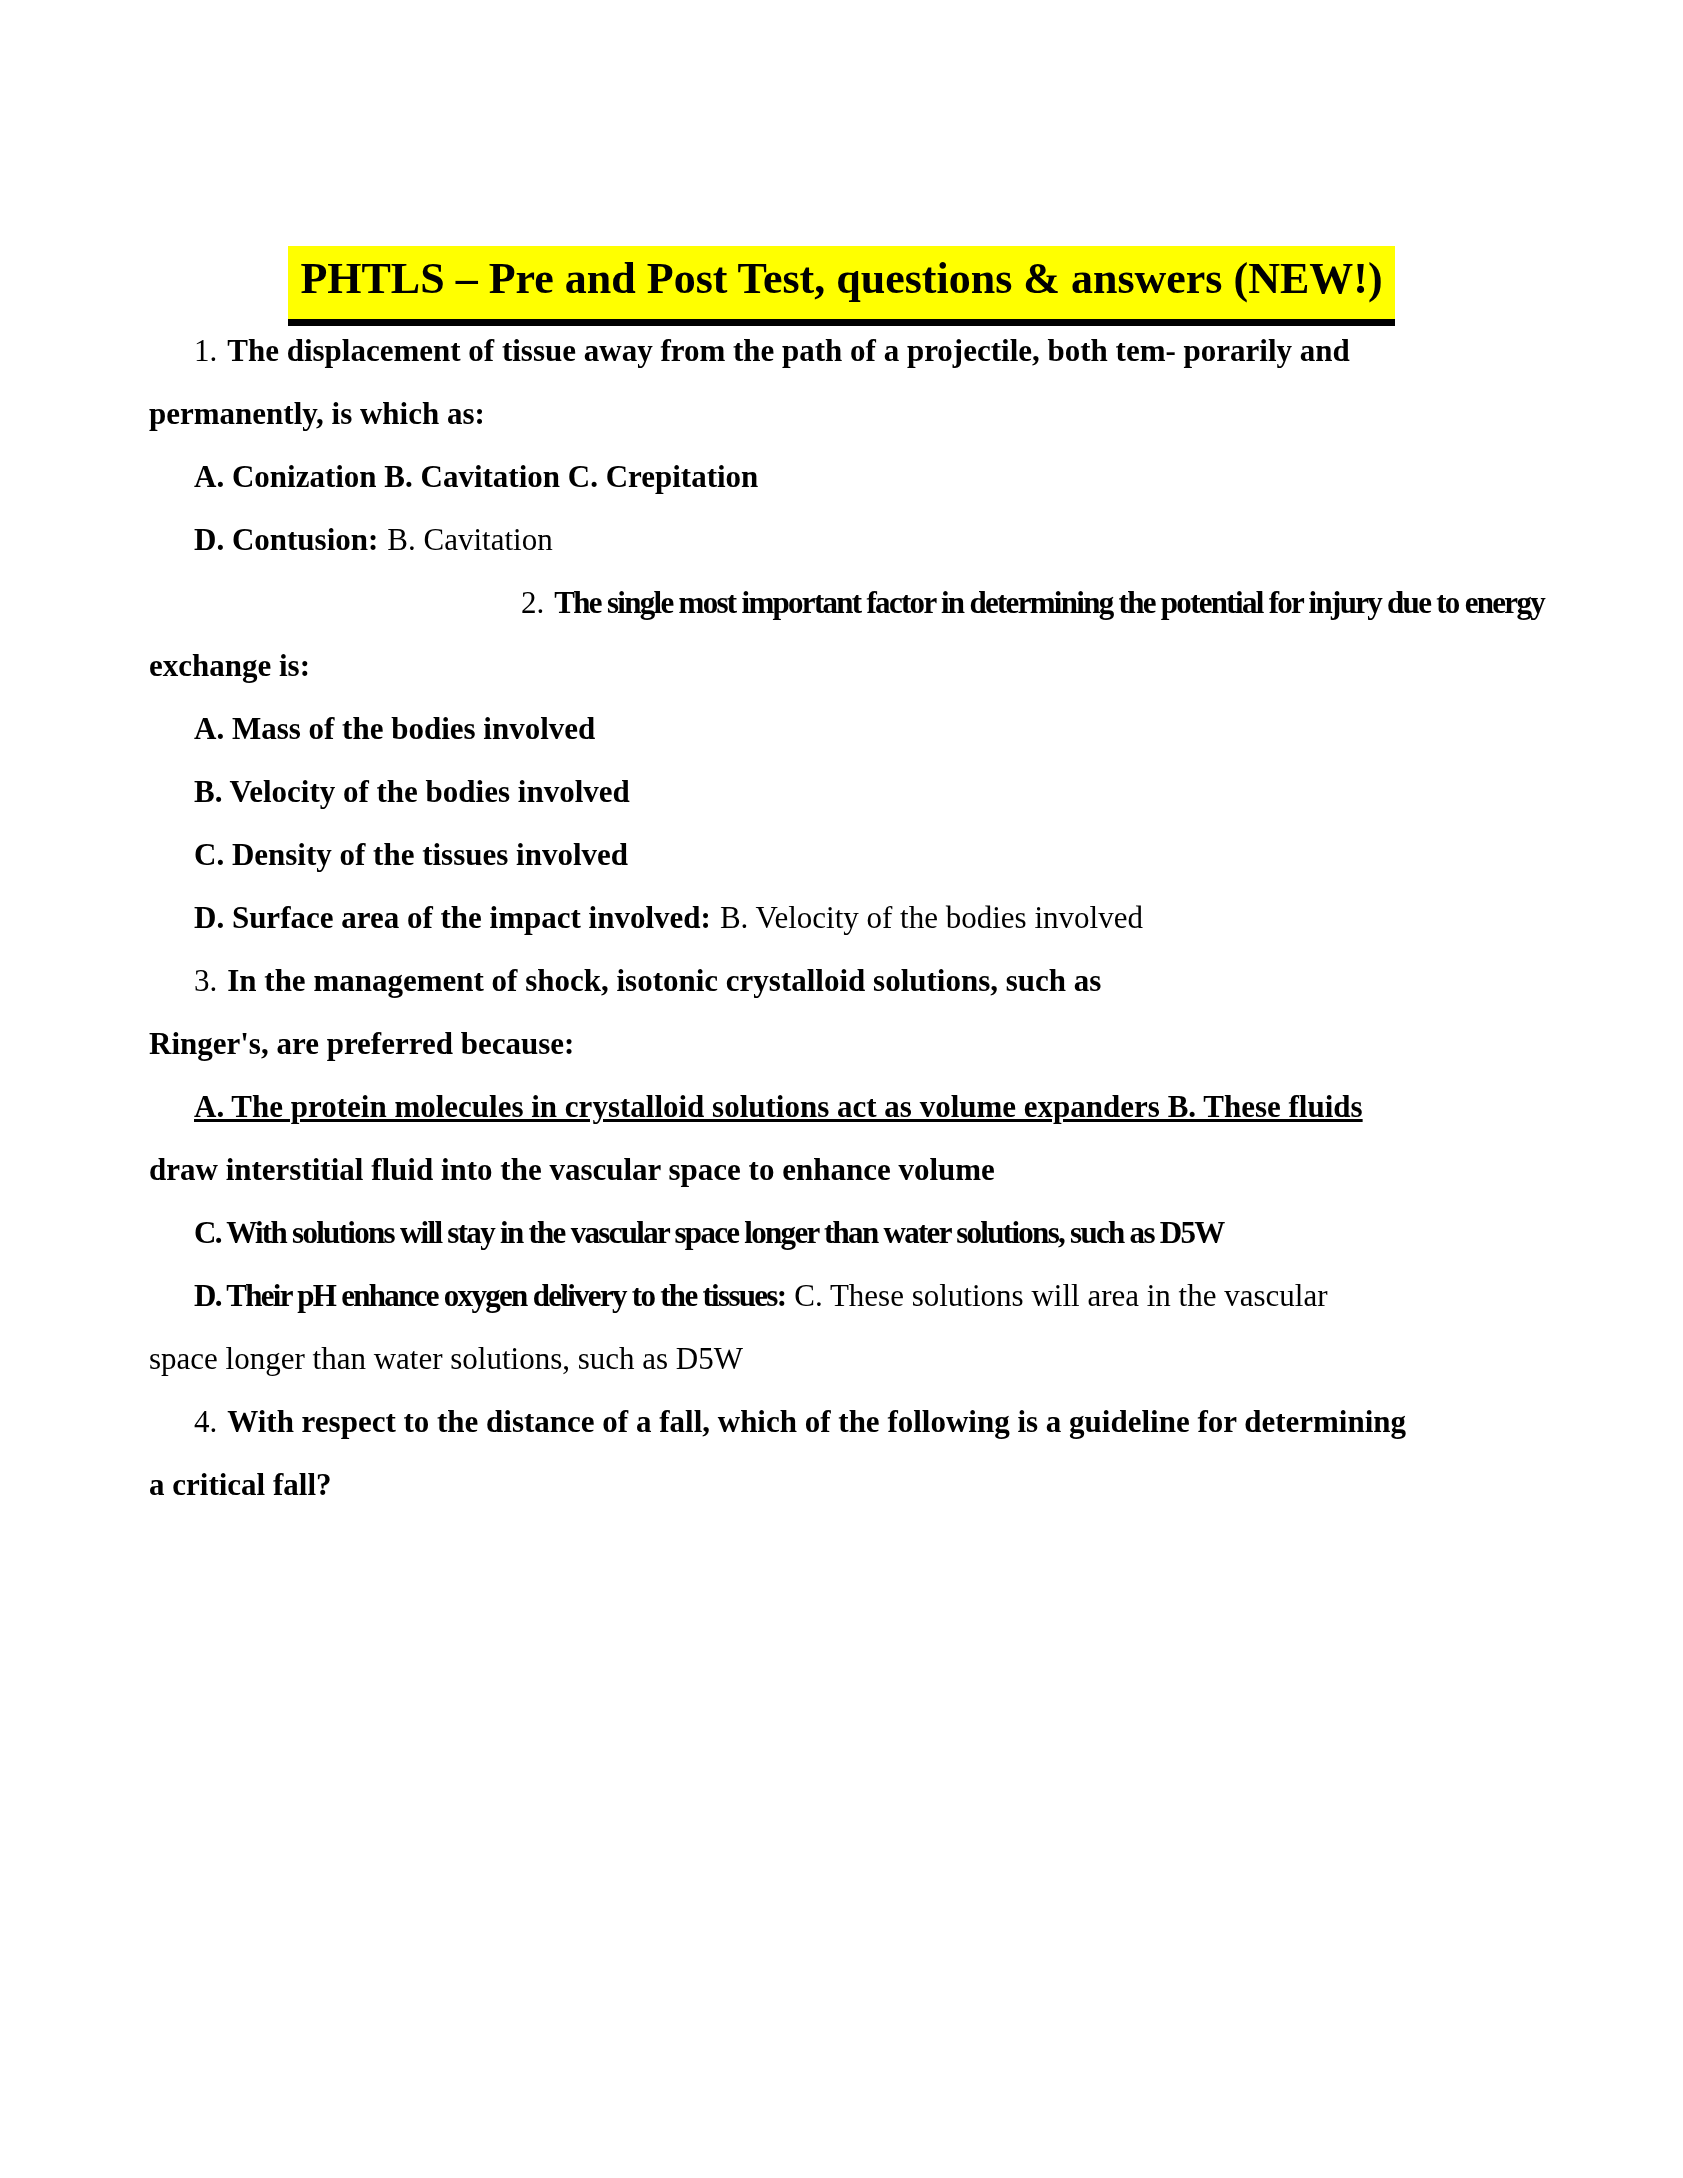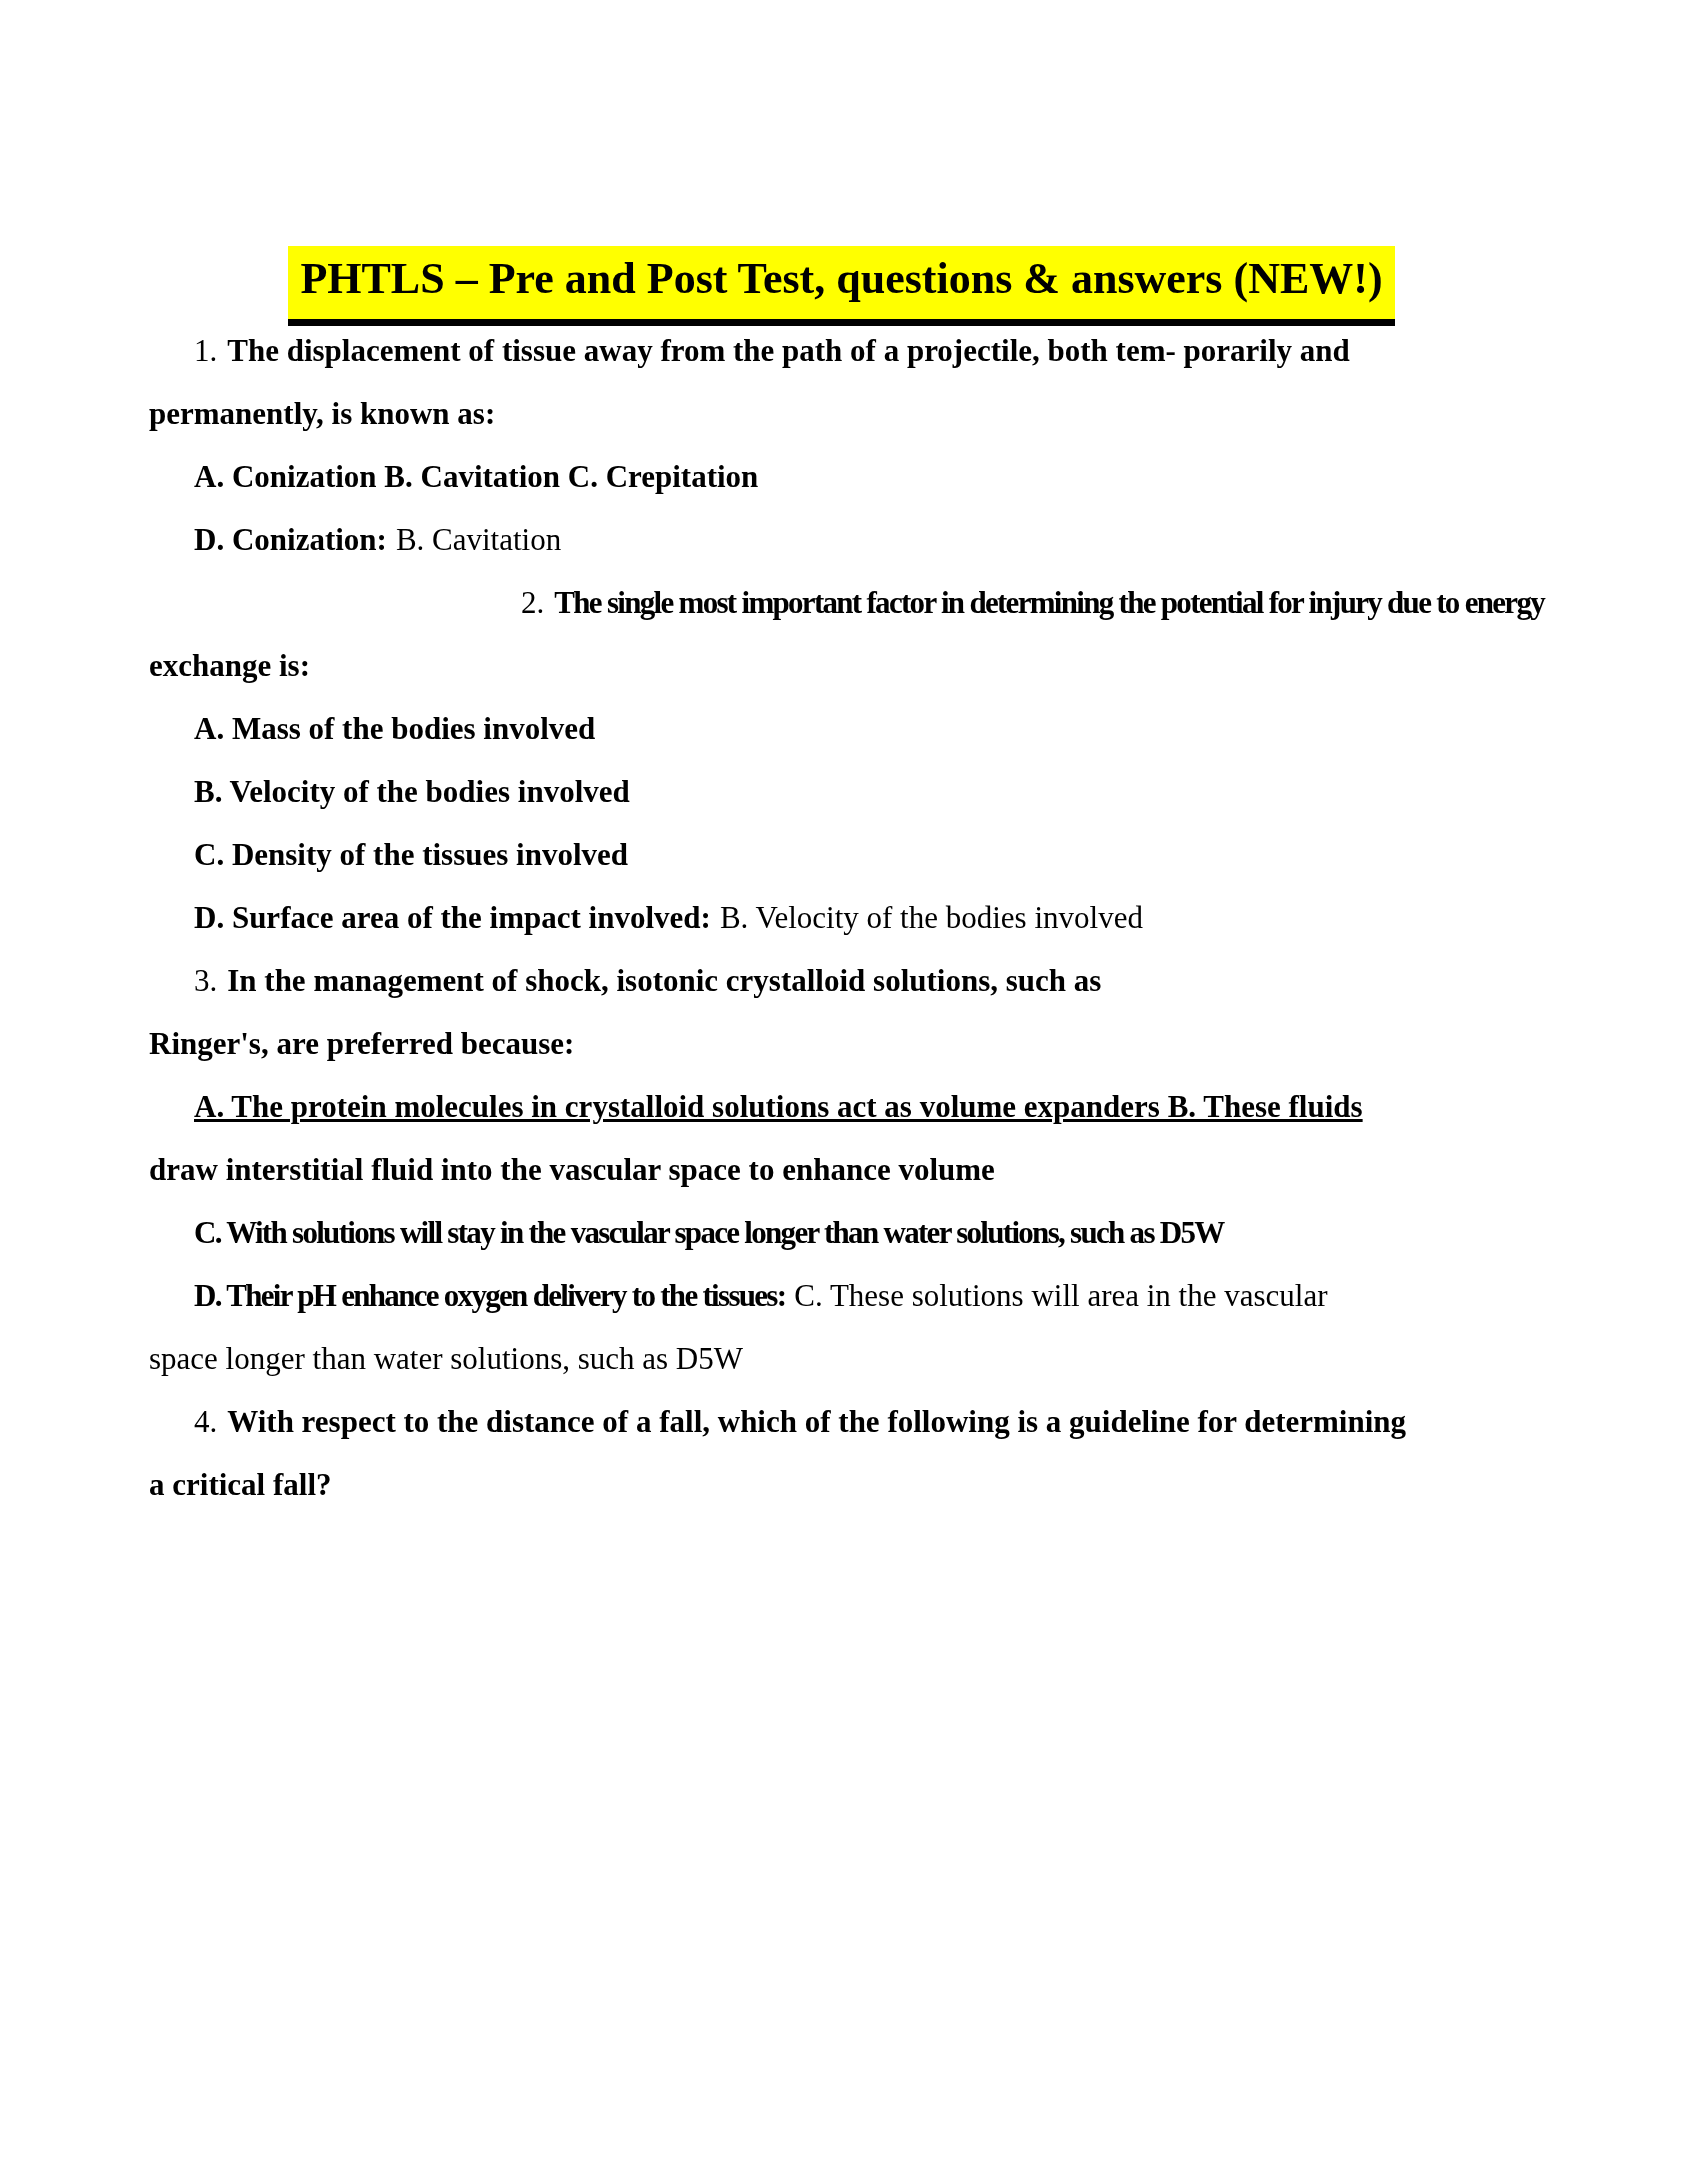--- a/index.html
+++ b/index.html
@@ -57,24 +57,24 @@
 </head>
 <body>
 
 <div class="page">
 
   <div class="title-row">
     <span class="title-hl">PHTLS – Pre and Post Test, questions &amp; answers (NEW!)</span>
   </div>
 
   <p class="line indent mt-q1text"><span class="r num">1.</span><span class="b">The displacement of tissue away from the path of a projectile, both tem- porarily and</span></p>
-  <p class="line"><span class="b">permanently, is known as:</span></p>
+  <p class="line"><span class="b">permanently, is which as:</span></p>
 
   <p class="line indent mt-q1opts"><span class="b">A. Conization B. Cavitation C. Crepitation</span></p>
-  <p class="line indent"><span class="b">D. Conization:</span><span class="r val">B. Cavitation</span></p>
+  <p class="line indent"><span class="b">D. Contusion:</span><span class="r val">B. Cavitation</span></p>
 
   <p class="line indent mt-q2text"><span class="r num">2.</span><span class="b tight">The single most important factor in determining the potential for injury due to energy</span></p>
   <p class="line"><span class="b">exchange is:</span></p>
 
   <p class="line indent mt-q2opts"><span class="b">A. Mass of the bodies involved</span></p>
   <p class="line indent"><span class="b">B. Velocity of the bodies involved</span></p>
   <p class="line indent"><span class="b">C. Density of the tissues involved</span></p>
   <p class="line indent"><span class="b">D. Surface area of the impact involved:</span><span class="r val">B. Velocity of the bodies involved</span></p>
 
   <p class="line indent"><span class="r num">3.</span><span class="b">In the management of shock, isotonic crystalloid solutions, such as</span></p>

